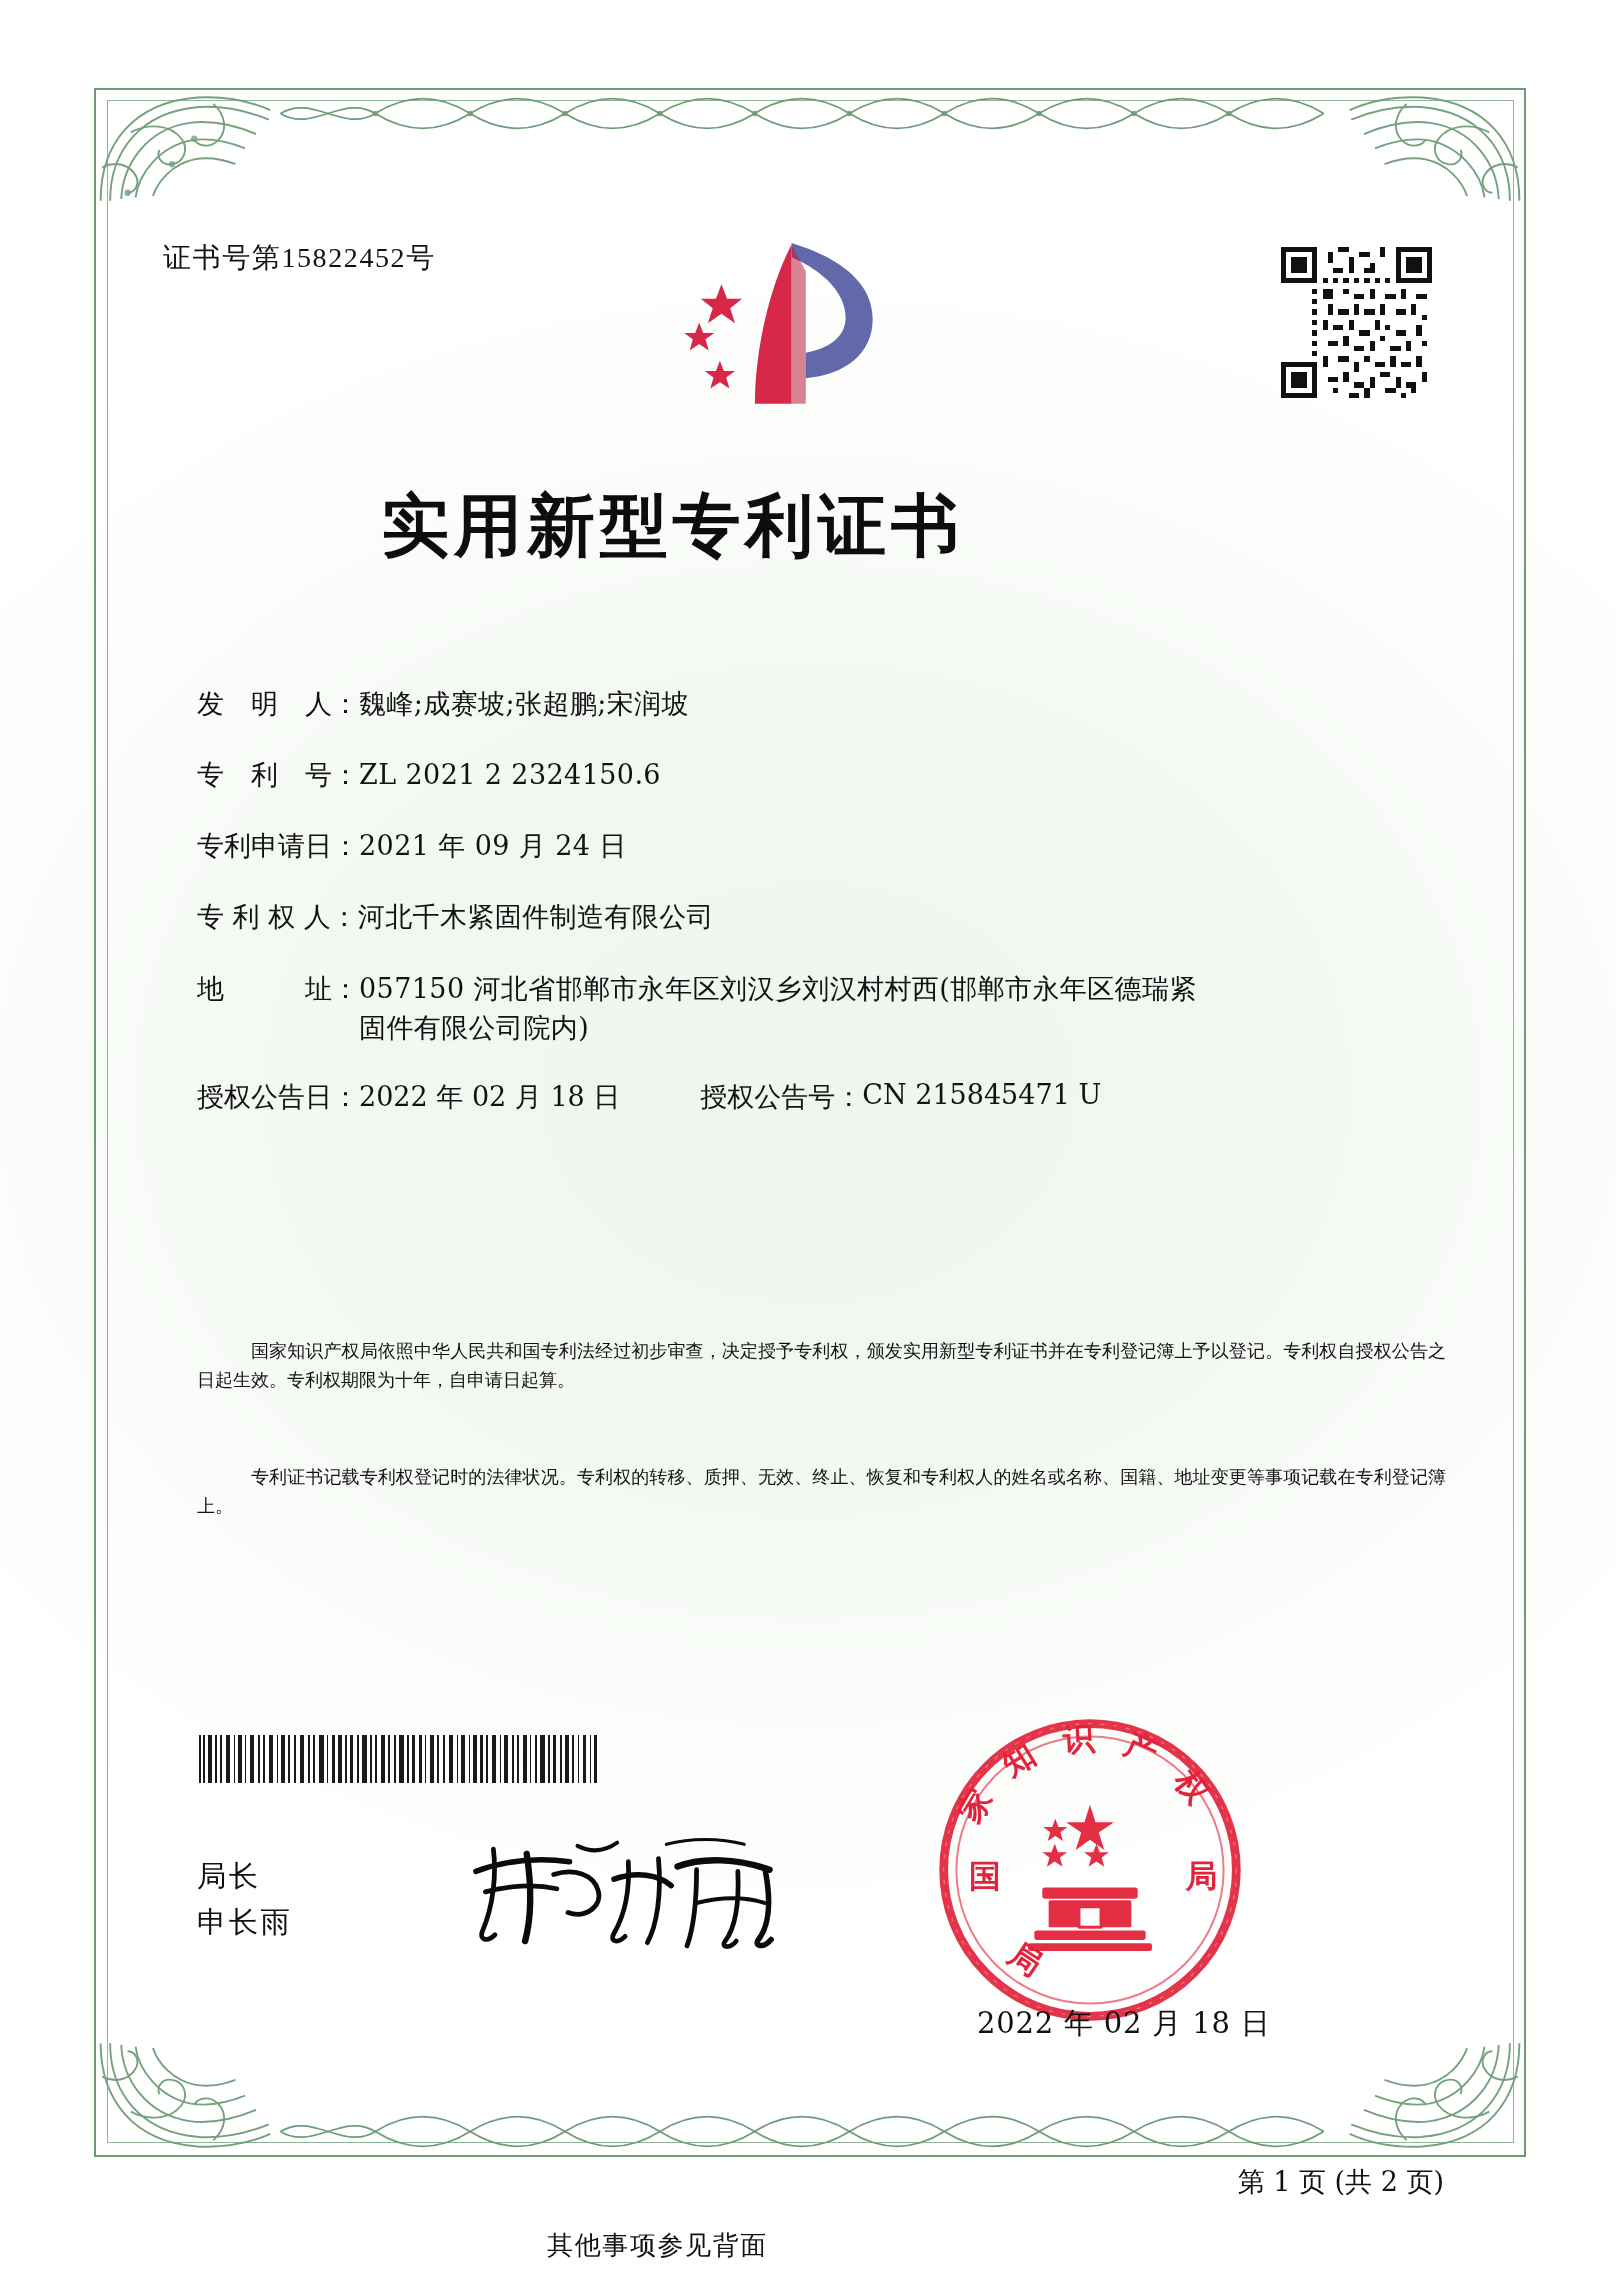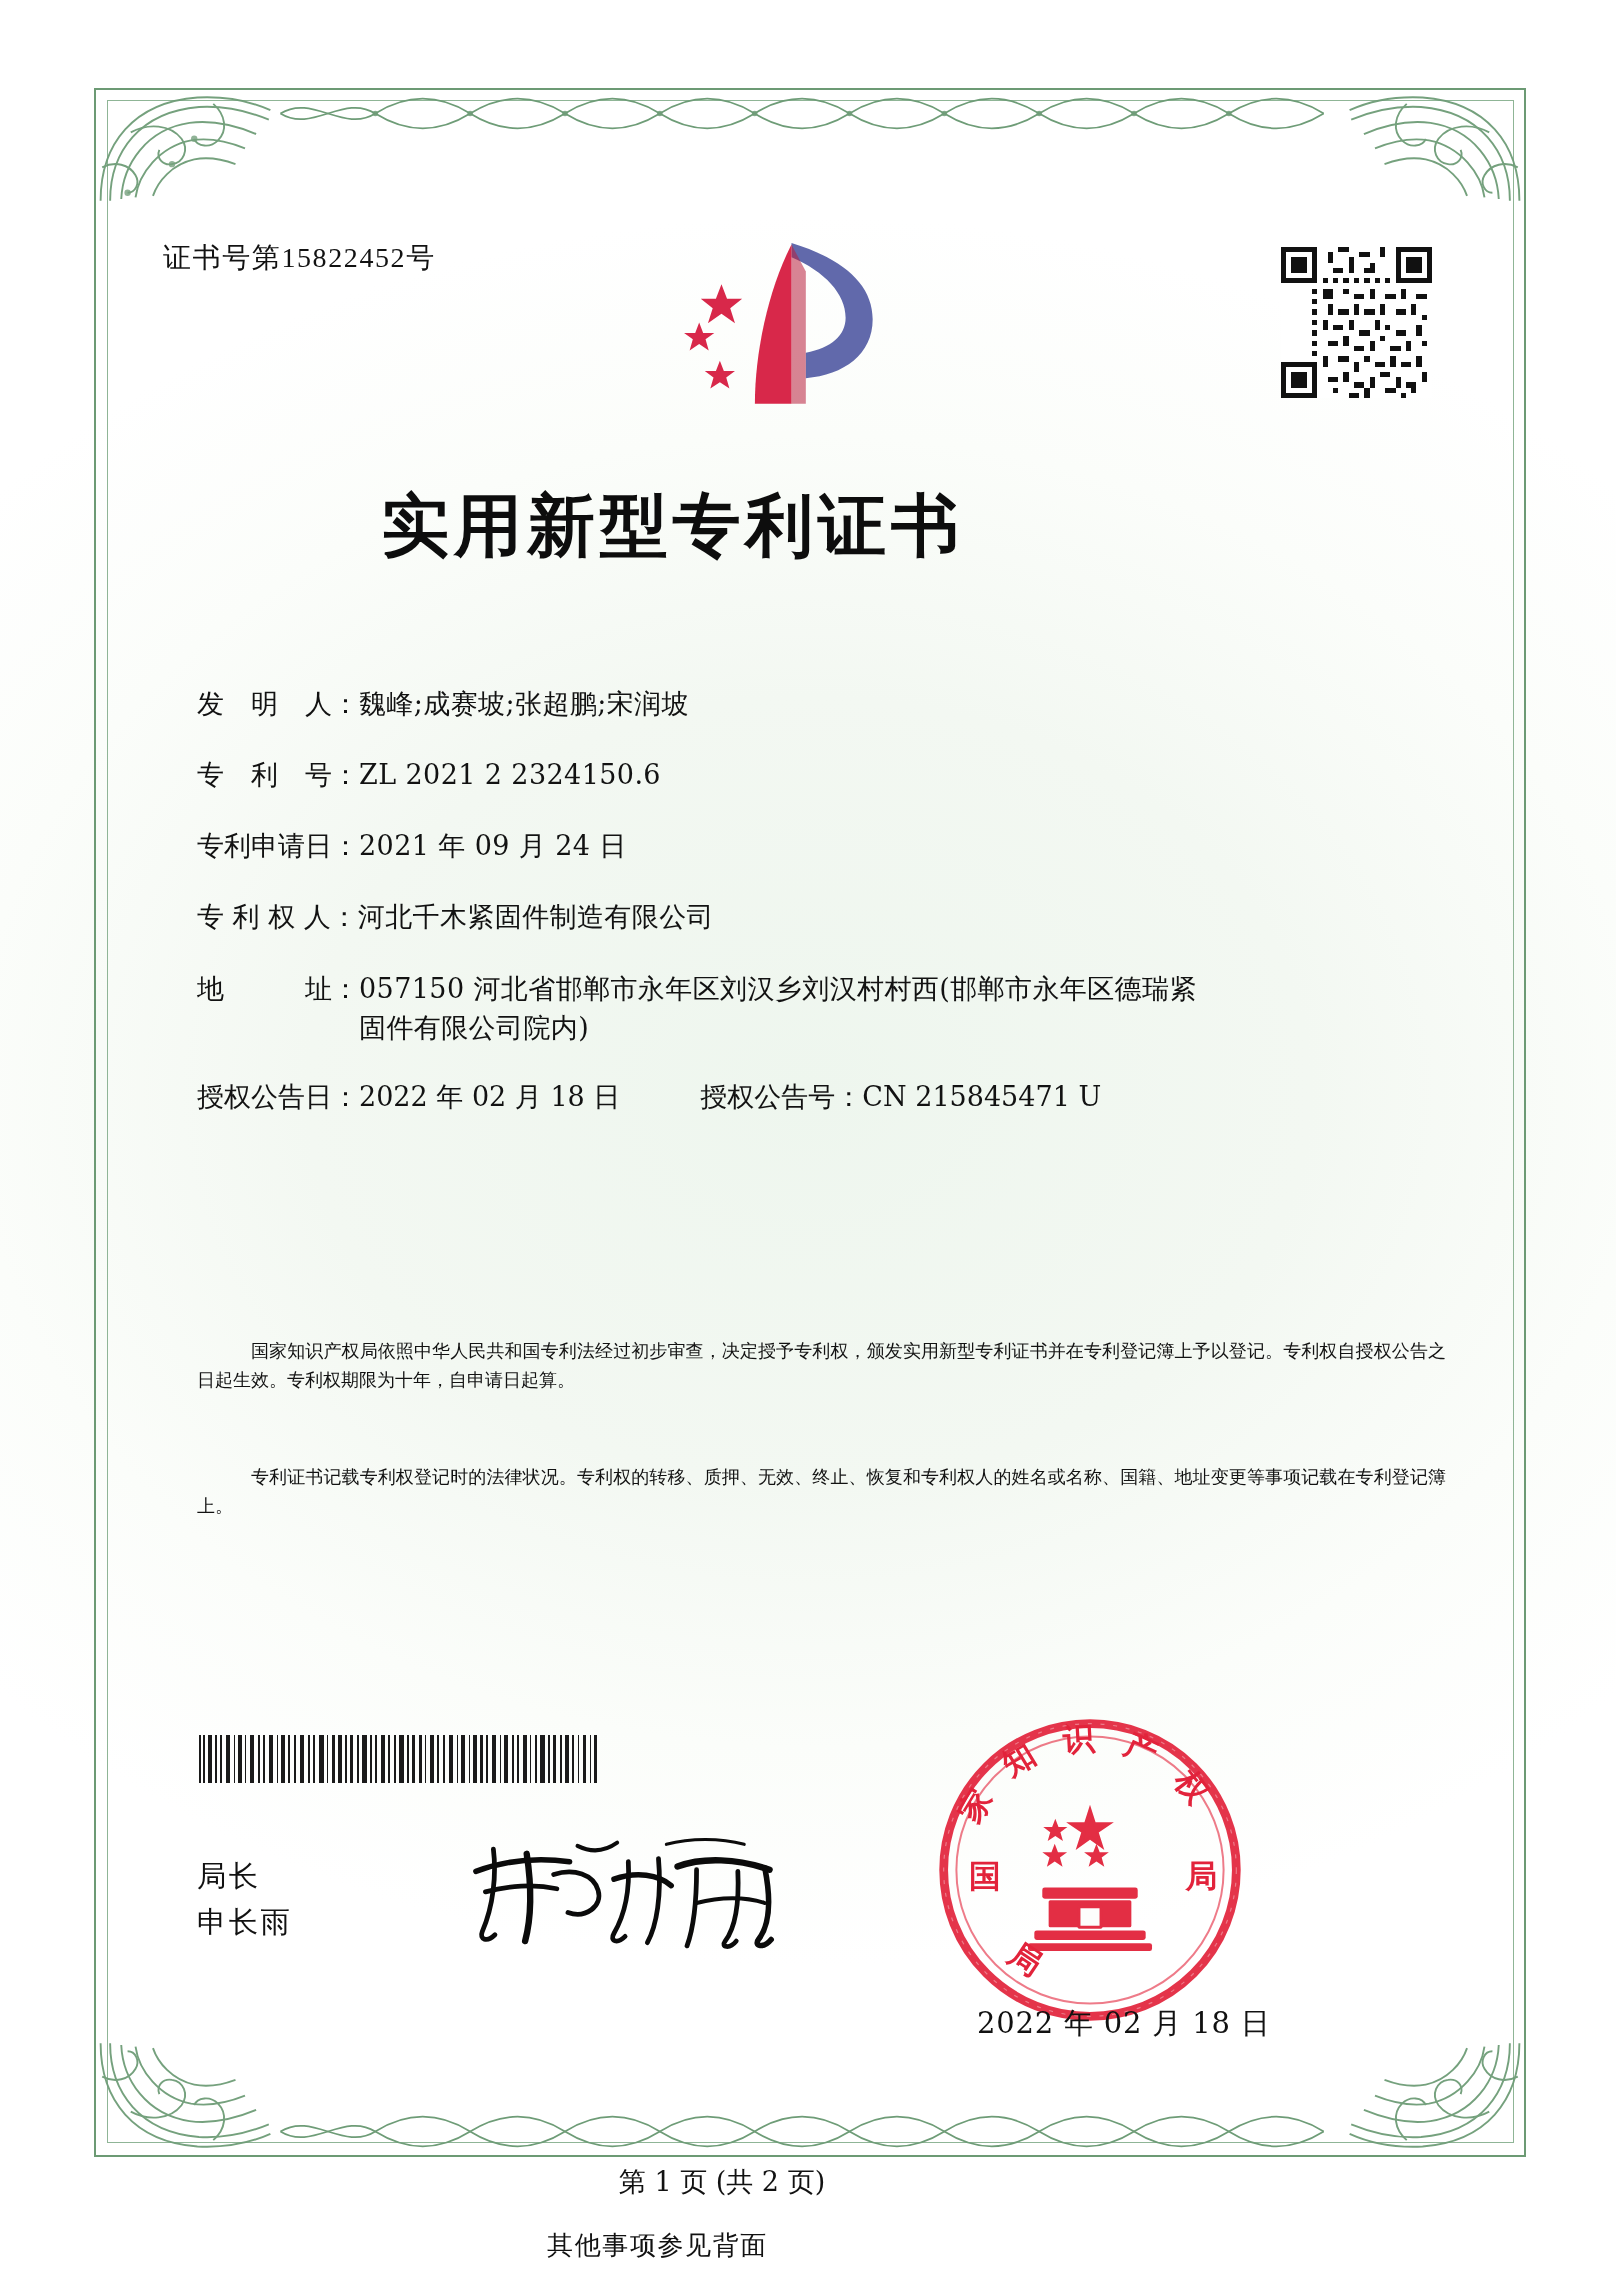--- a/index.html
+++ b/index.html
@@ -138,21 +138,21 @@
   }
   .fvalue {
     flex: 1 1 auto;
     font-family: "DejaVu Serif", serif;
     letter-spacing: 0.4px;
   }
   .fvalue.wrap { max-width: 843px; }
 
   .pubrow {
     display: flex;
-    align-items: center;
+    align-items: flex-start;
     margin-bottom: 27px;
     font-size: 27px;
     color: #121212;
     font-family: "DejaVu Serif", serif;
   }
   .pubrow .seg2 { margin-left: 80px; }
 
   
   .para {
     position: absolute;
@@ -213,21 +213,21 @@
     color: #111;
     letter-spacing: 0.8px;
     white-space: nowrap;
   }
 
   .pagenum {
     position: absolute;
     left: 0;
     top: 2164px;
     width: 1444px;
-    text-align: center;
+    text-align: right;
     font-family: "DejaVu Serif", serif;
     font-size: 27px;
     color: #111;
   }
 
   .footnote {
     position: absolute;
     left: 0;
     top: 2228px;
     width: 1315px;

